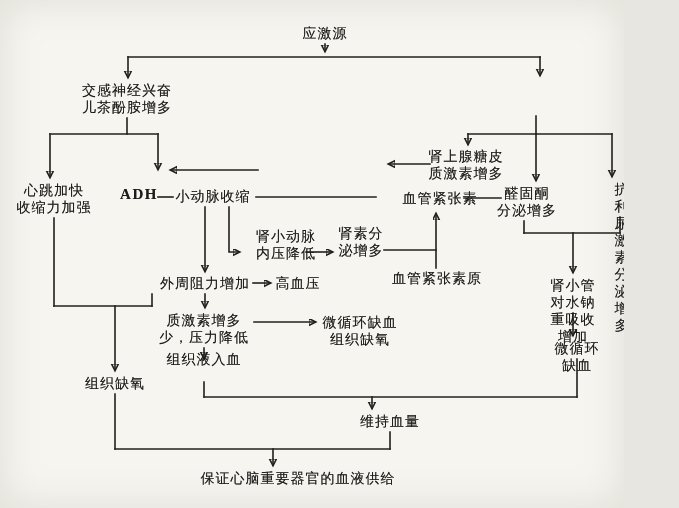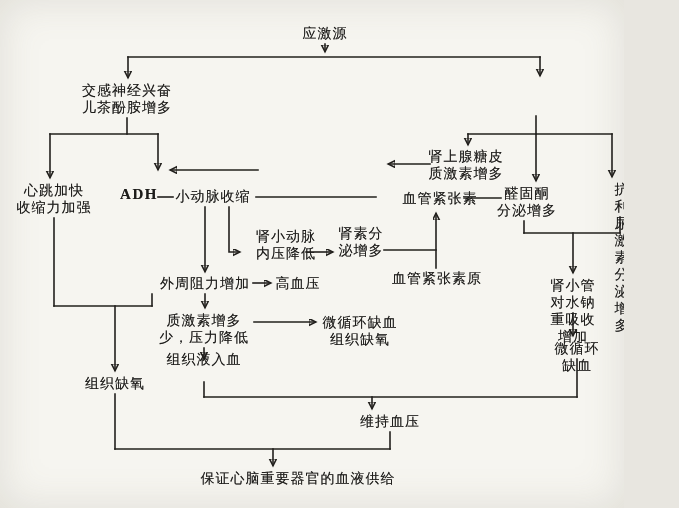--- a/index.html
+++ b/index.html
@@ -173,16 +173,16 @@
   <div class="node" style="left:298px;top:275px">高血压</div>
   <div class="node" style="left:204px;top:312px">质激素增多
 少，压力降低</div>
   <div class="node" style="left:360px;top:314px">微循环缺血
 组织缺氧</div>
   <div class="node" style="left:204px;top:351px">组织液入血</div>
   <div class="node" style="left:115px;top:375px">组织缺氧</div>
   <div class="node" style="left:573px;top:277px">肾小管对水钠
 重吸收增加</div>
   <div class="node" style="left:577px;top:340px">微循环缺血</div>
-  <div class="node" style="left:390px;top:413px">维持血压</div>
+  <div class="node" style="left:390px;top:413px">维持血量</div>
   <div class="node" style="left:298px;top:470px">保证心脑重要器官的血液供给</div>
 
 </div>
 
 </body></html>

